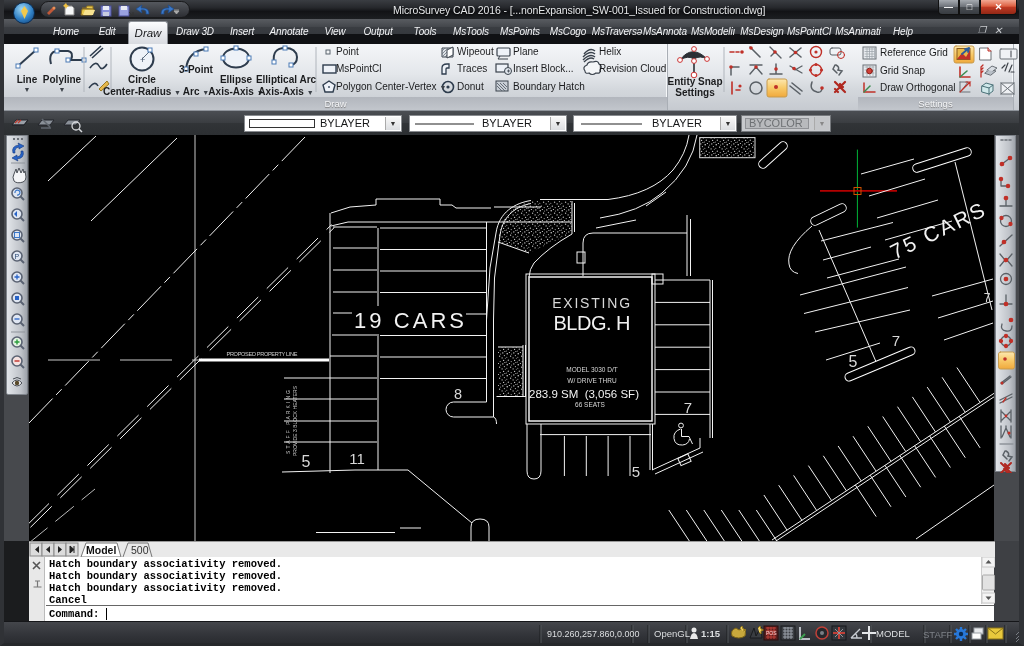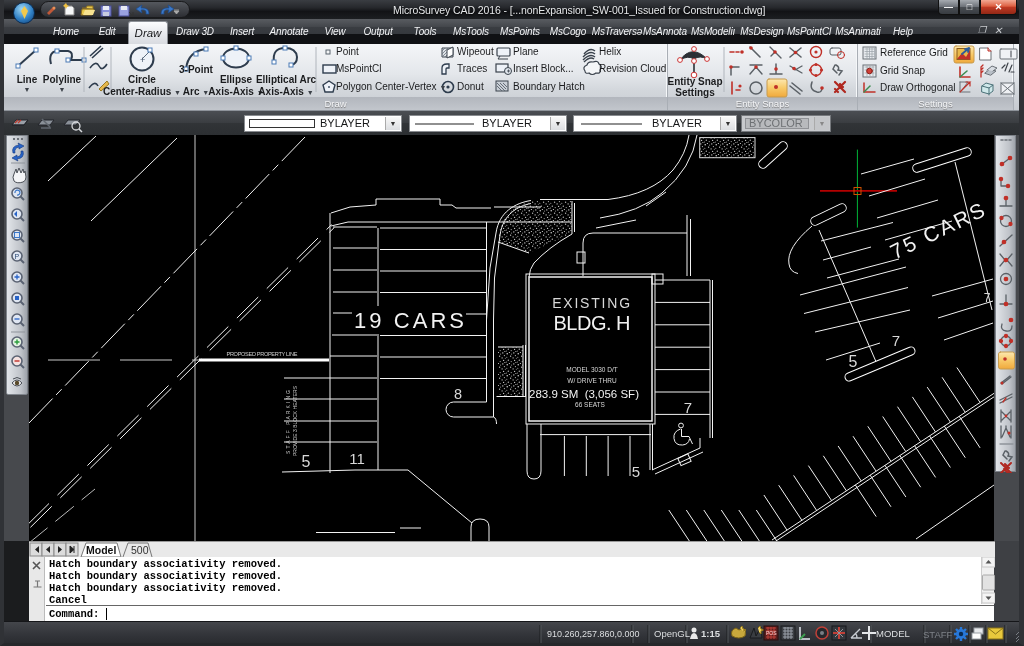--- a/index.html
+++ b/index.html
@@ -107,23 +107,20 @@
     <div class="mtab" style="left:758px;">MsDesign</div>
     <div class="mtab" style="left:805px;">MsPointCl</div>
     <div class="mtab" style="left:854px;">MsAnimati</div>
     <div class="mtab" style="left:899px;">Help</div>
     <div class="mdibtn" style="left:974px;font-size:9px;">❐</div>
     <div class="mdibtn" style="left:990px;">✕</div>
   </div>
   <div id="ribbon">
     <div class="rgroup" style="left:0;width:664px;">
         <div class="rlabel">Draw</div>
-      </div>
-    <div class="rgroup" style="left:664px;width:190px;">
-        <div class="rlabel">Entity Snaps</div>
       </div>
     <div class="rgroup" style="left:854px;width:156px;">
         <div class="rlabel">Settings</div>
       </div>
     <svg width="1016" height="67" style="position:absolute;left:0;top:0;" fill="none">
 
       <line x1="14" y1="22" x2="32" y2="6" stroke="#2e3c4d" stroke-width="2"></line>
       <rect x="12" y="20" width="4" height="4" fill="#fff" stroke="#4a7ab5"></rect>
         <rect x="30" y="4" width="4" height="4" fill="#fff" stroke="#4a7ab5"></rect>
 

